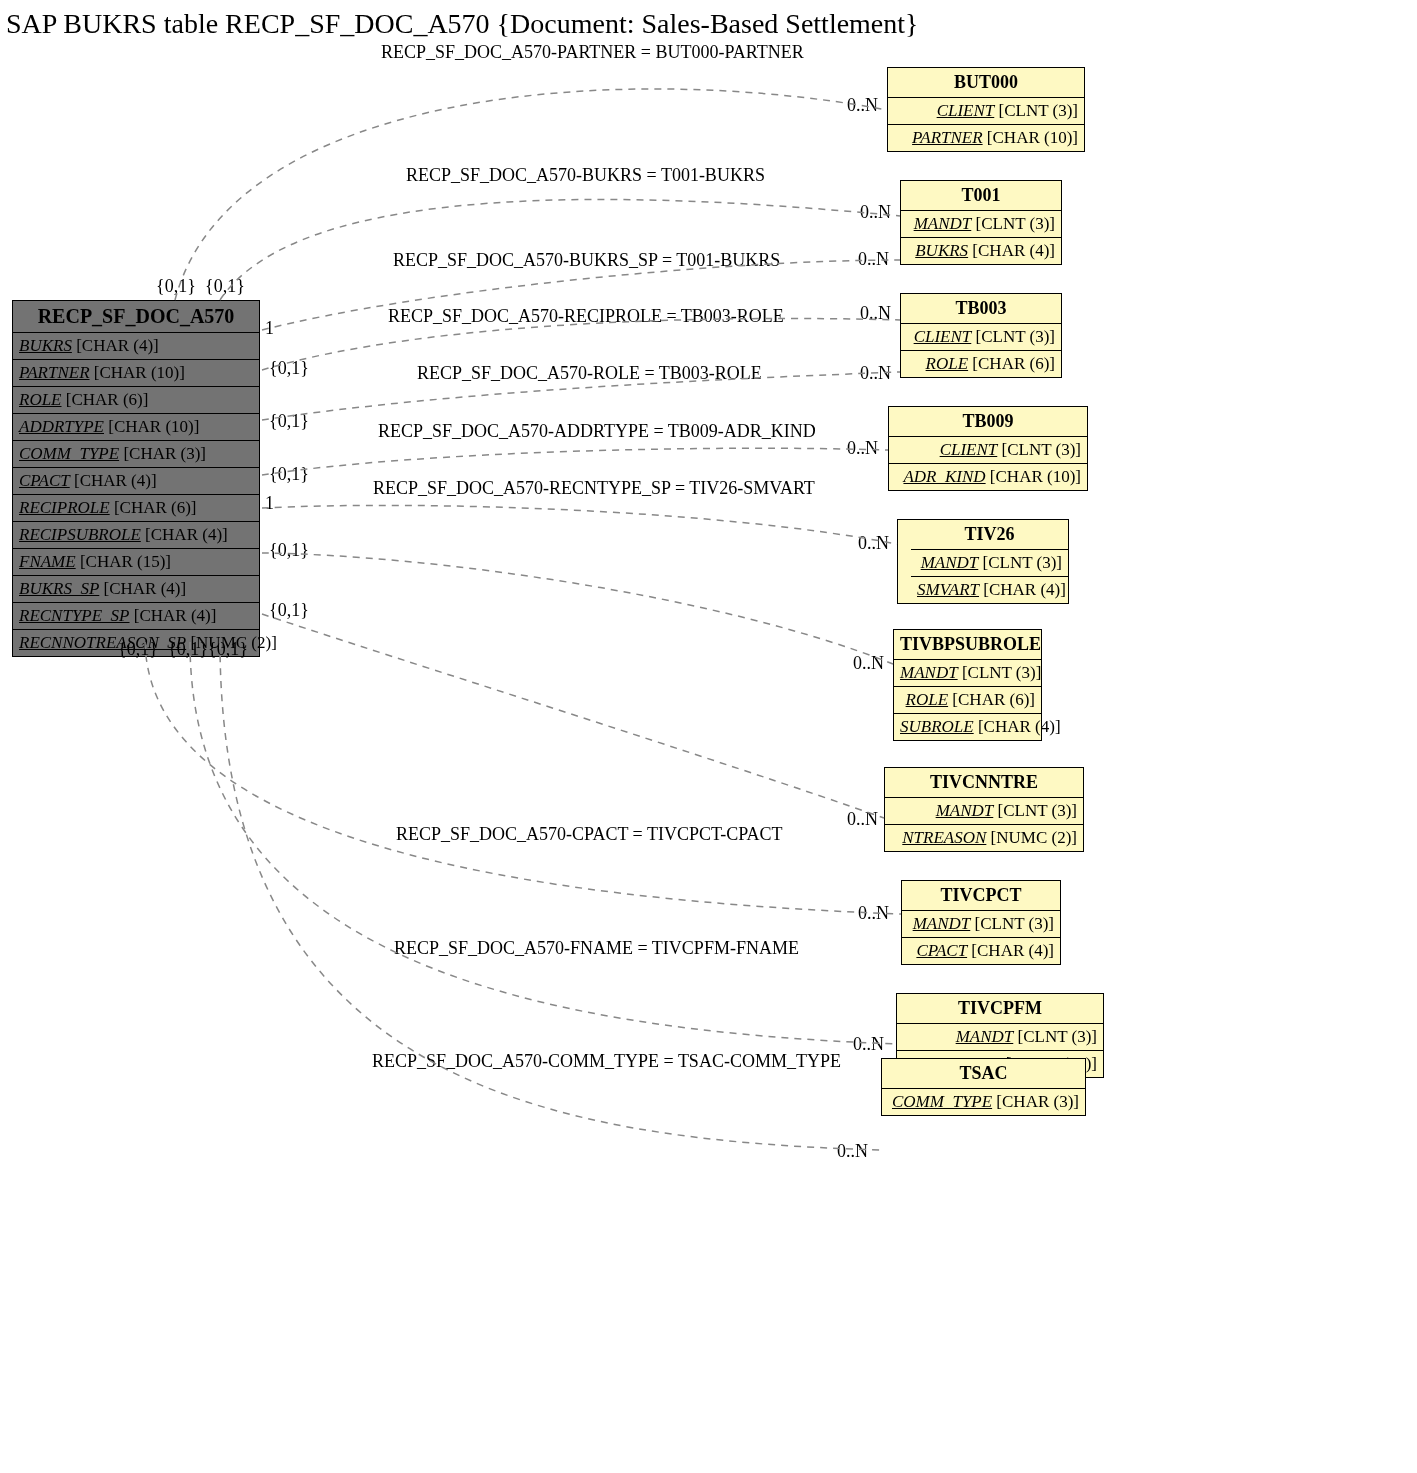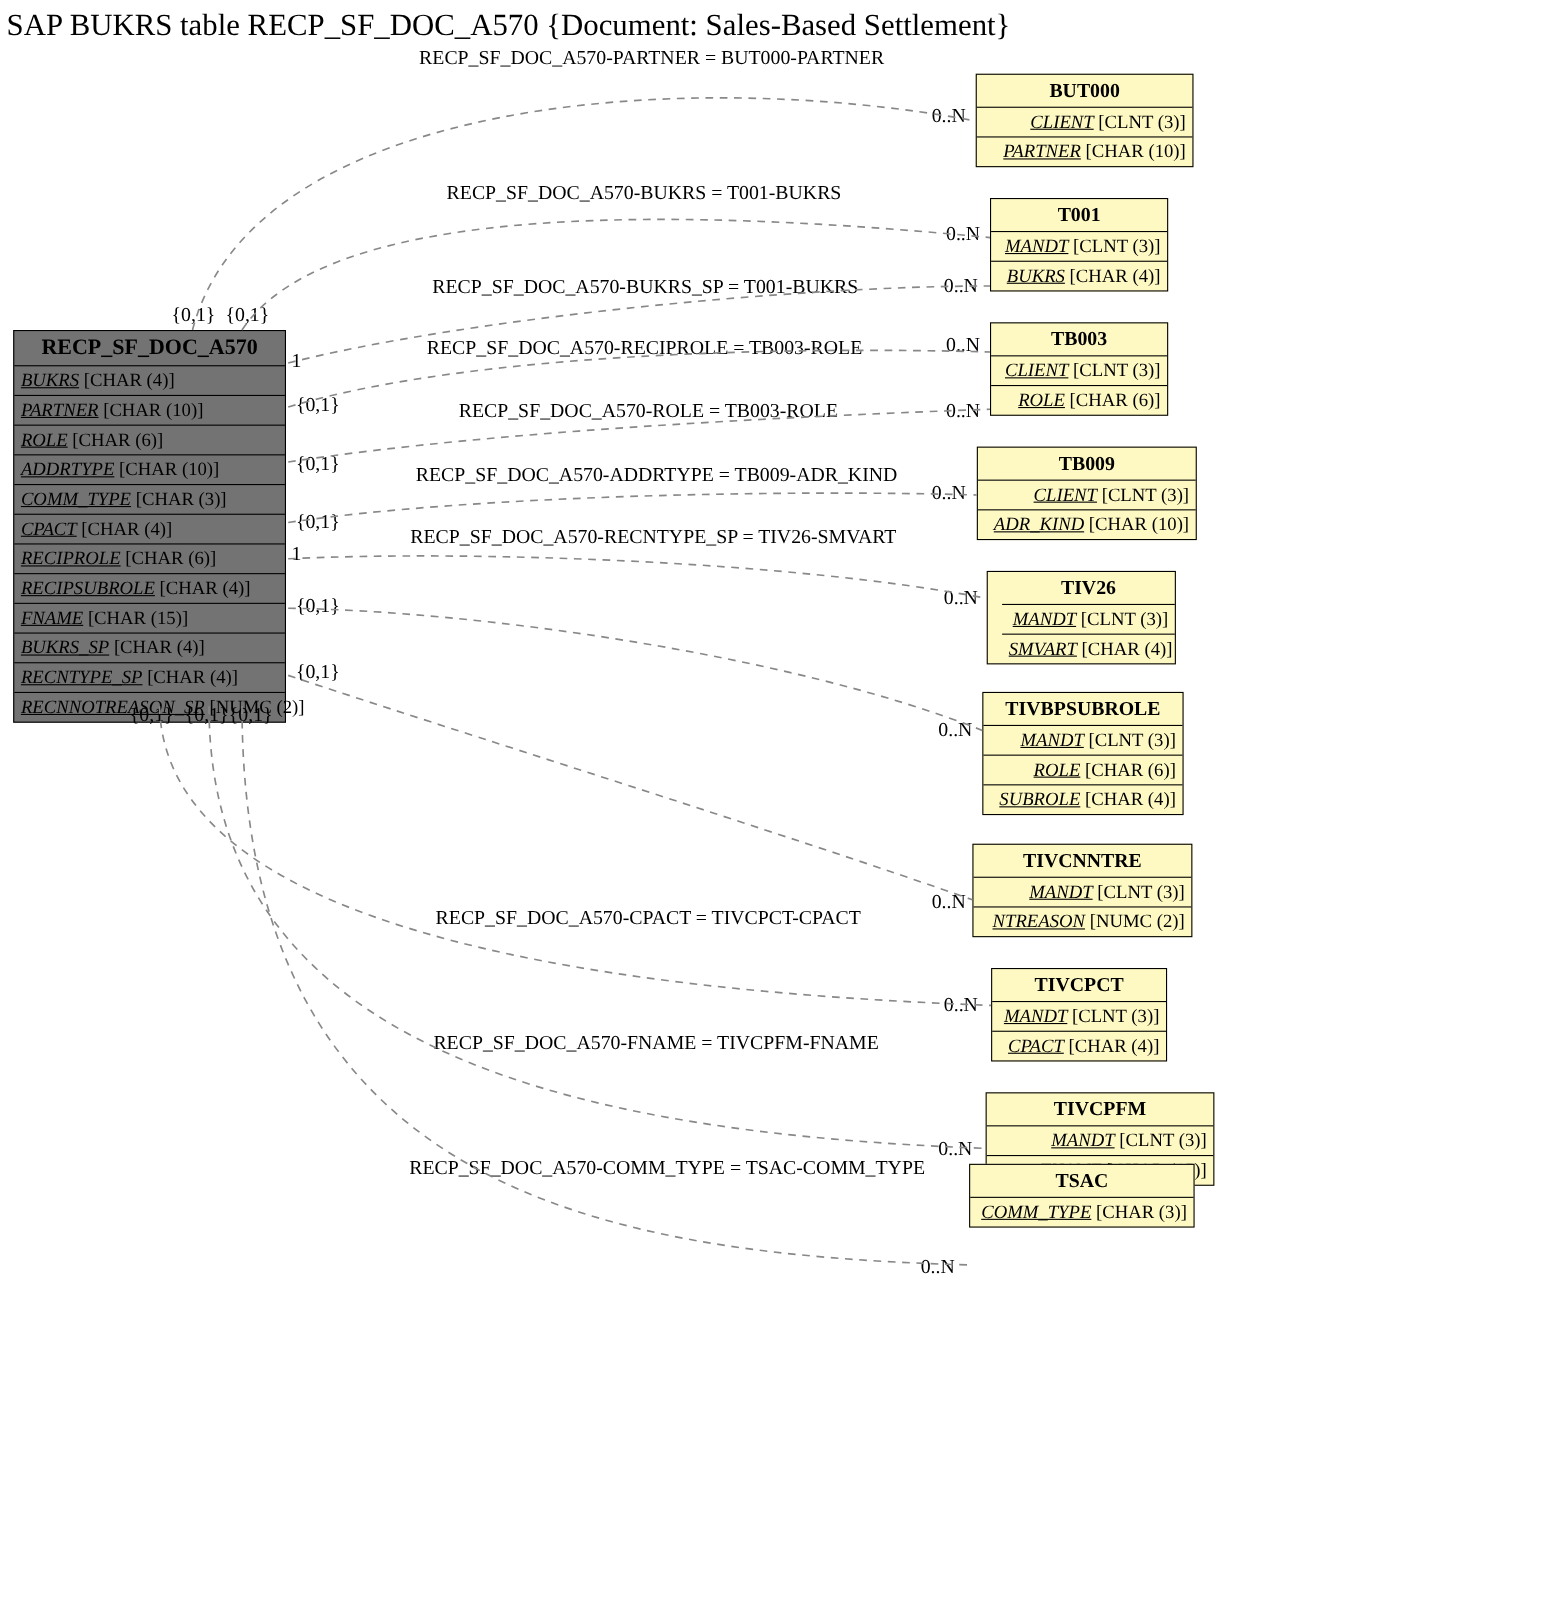--- a/index.html
+++ b/index.html
@@ -136,21 +136,21 @@
     <div class="row"><span class="field-name">CLIENT</span> <span class="field-type">[CLNT (3)]</span></div>
     <div class="row"><span class="field-name">ADR_KIND</span> <span class="field-type">[CHAR (10)]</span></div>
   </div>
 
   <div class="box rel-box" style="left:897px; top:519px; width:172px;padding-left:13px;">
     <div class="header">TIV26</div>
     <div class="row"><span class="field-name">MANDT</span> <span class="field-type">[CLNT (3)]</span></div>
     <div class="row"><span class="field-name">SMVART</span> <span class="field-type">[CHAR (4)]</span></div>
   </div>
 
-  <div class="box rel-box" style="left:893px; top:629px; width:183px;">
+  <div class="box rel-box" style="left:893px; top:629px; width:149px;">
     <div class="header">TIVBPSUBROLE</div>
     <div class="row"><span class="field-name">MANDT</span> <span class="field-type">[CLNT (3)]</span></div>
     <div class="row"><span class="field-name">ROLE</span> <span class="field-type">[CHAR (6)]</span></div>
     <div class="row"><span class="field-name">SUBROLE</span> <span class="field-type">[CHAR (4)]</span></div>
   </div>
 
   <div class="box rel-box" style="left:884px; top:767px; width:200px;">
     <div class="header">TIVCNNTRE</div>
     <div class="row"><span class="field-name">MANDT</span> <span class="field-type">[CLNT (3)]</span></div>
     <div class="row"><span class="field-name">NTREASON</span> <span class="field-type">[NUMC (2)]</span></div>

